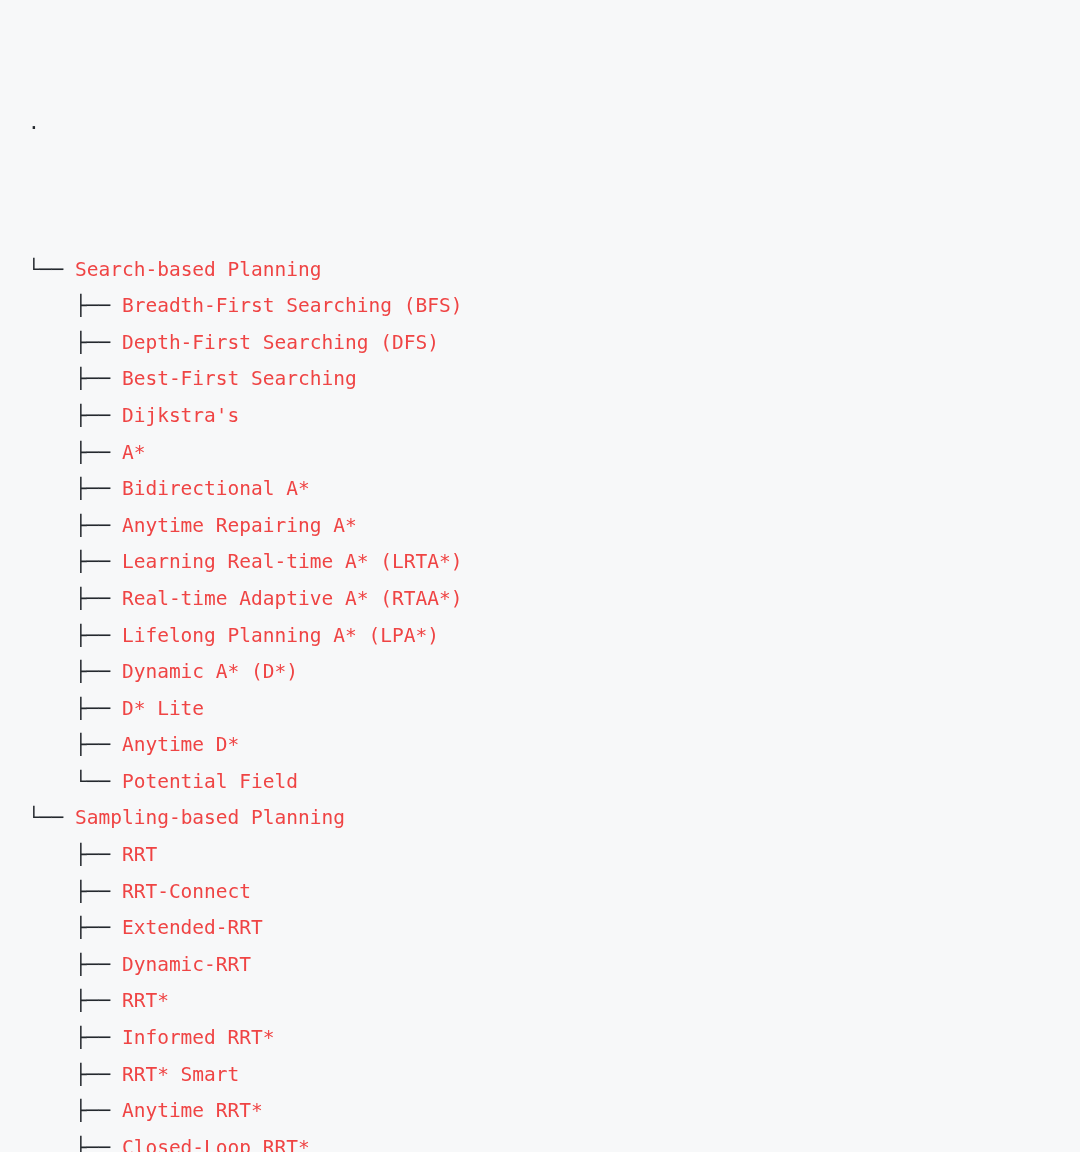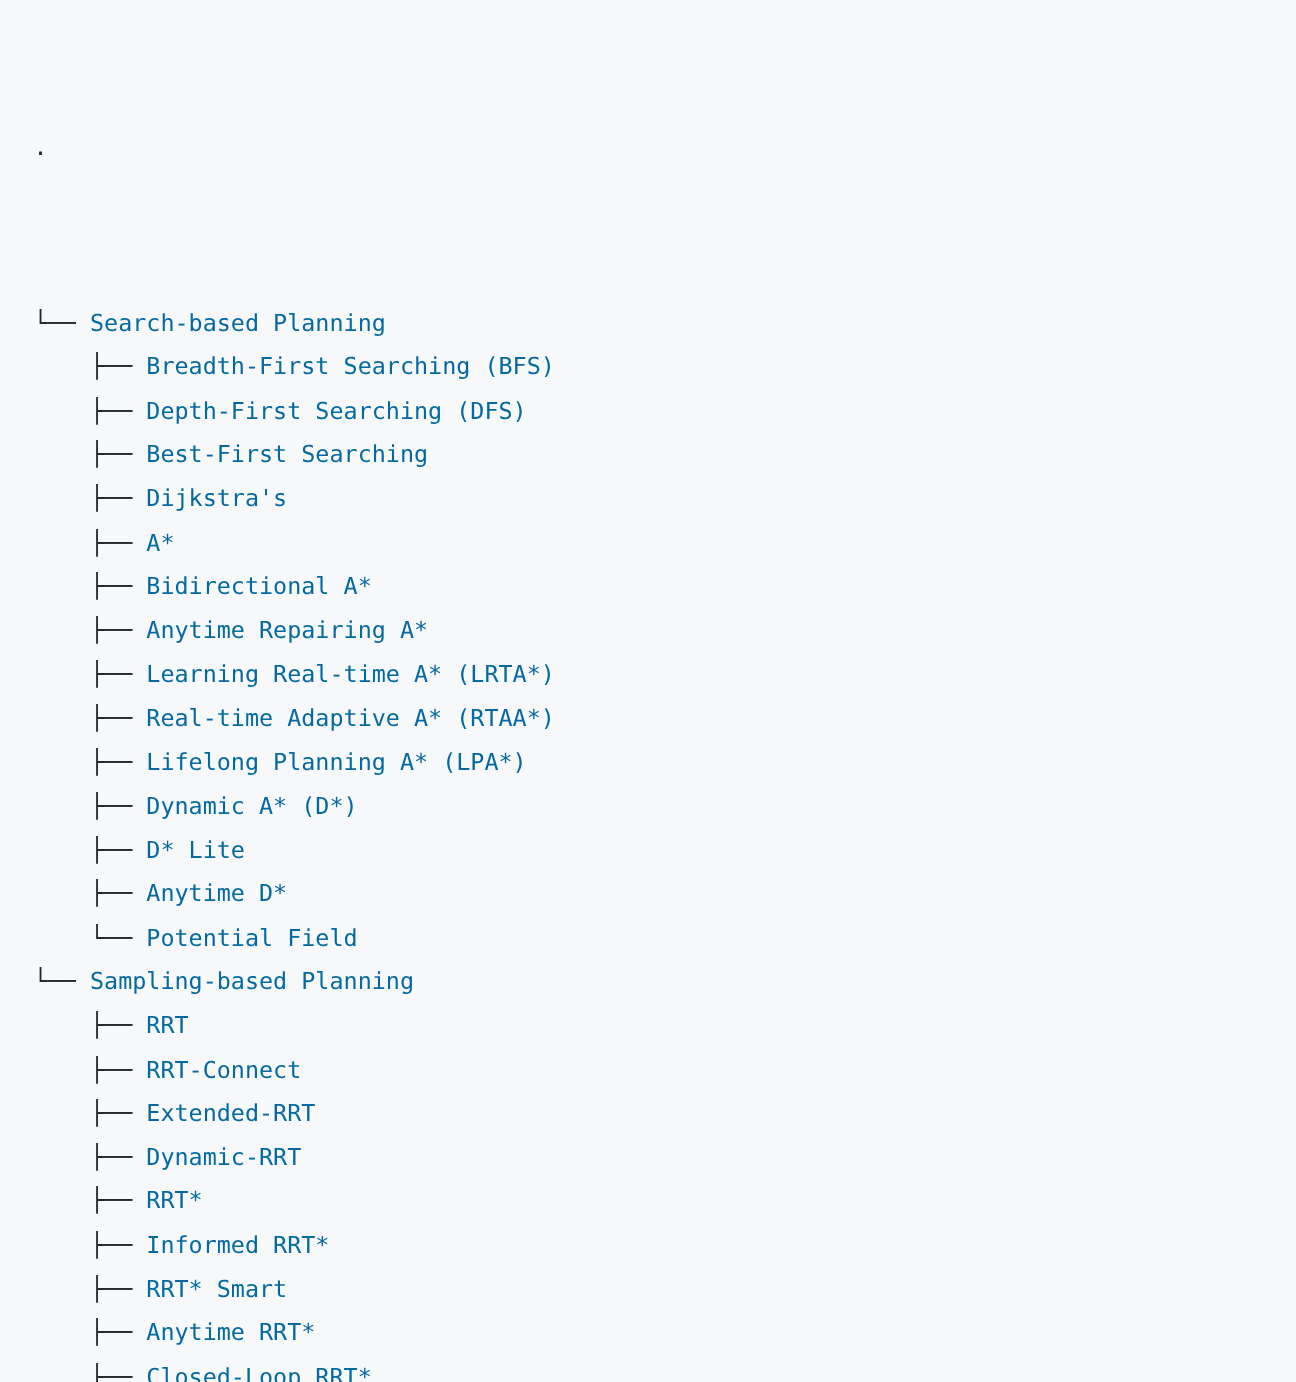--- a/index.html
+++ b/index.html
@@ -42,21 +42,21 @@
     display: block;
     height: 36.6px;
     white-space: pre;
   }
 
   .tree-prefix {
     color: #24292e;
   }
 
   .tree-label {
-    color: #0369a1;
+    color: #ef4444;
   }
 
   .root-line .tree-label {
     color: #24292e;
   }
 </style>
 </head>
 <body style="background: rgb(247, 248, 249);">
 
 <div id="tree-root">

